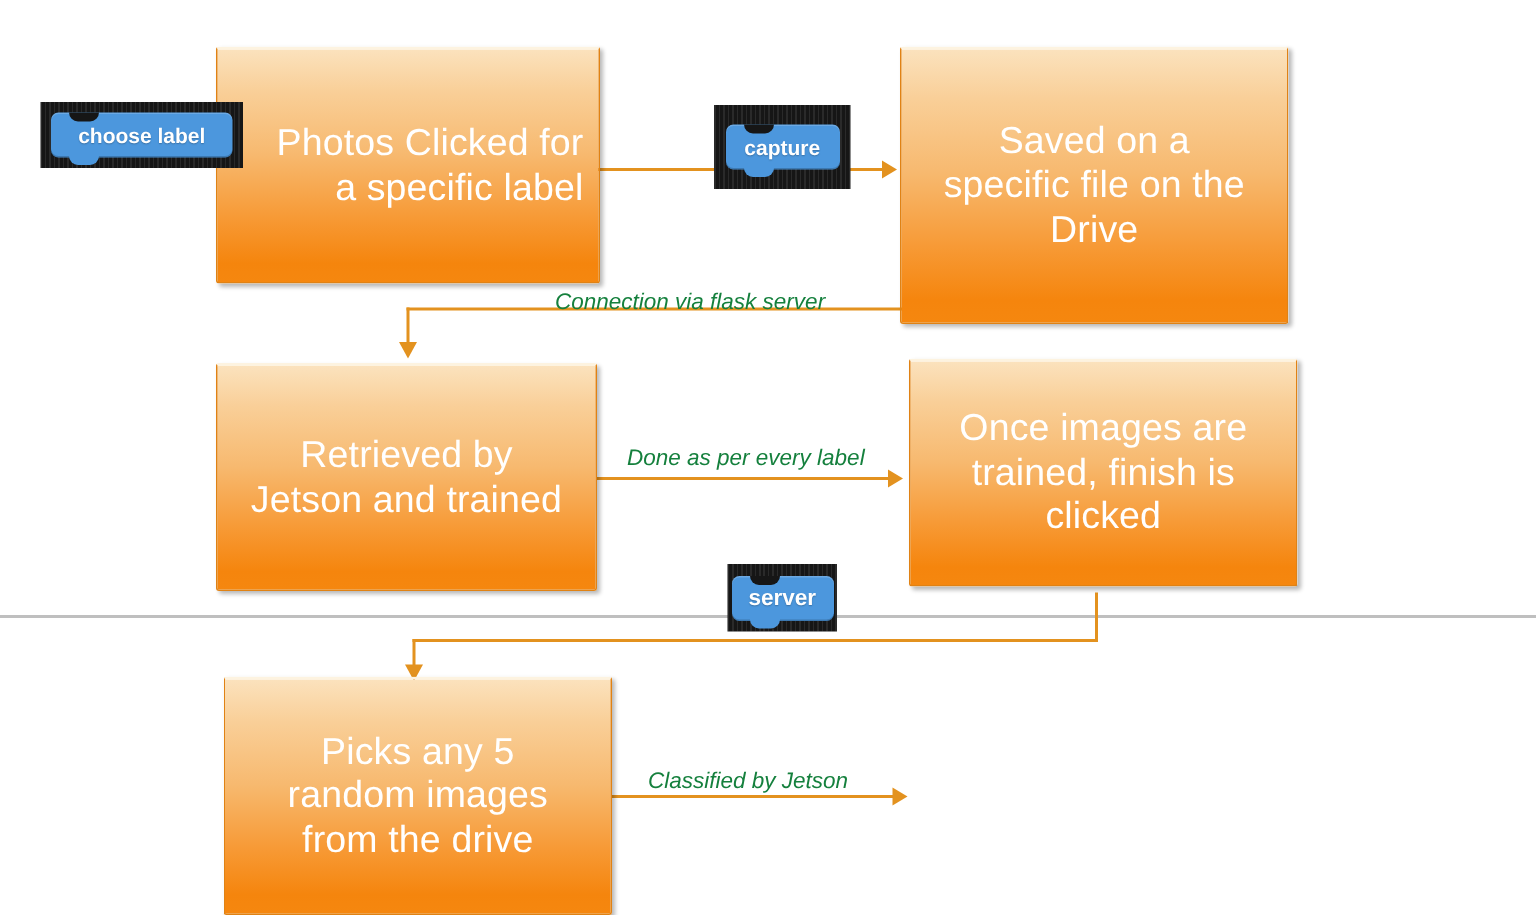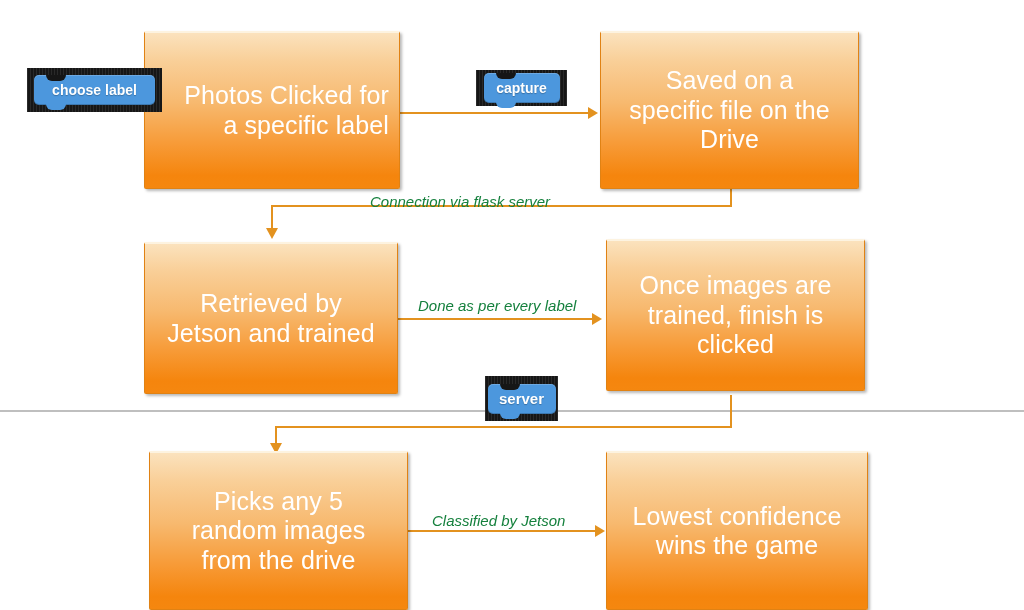--- a/index.html
+++ b/index.html
@@ -186,21 +186,21 @@
   <div class="conn-h" style="left:408px; top:530px; width:189px;"></div>
   <div class="arrow-right" style="left:595px; top:525px;"></div>
 
   <div class="divider" style="top:410px;"></div>
 
   <div class="node" style="left:144px; top:31px; width:256px; height:158px;text-align:right;">
     <span class="node-text">Photos Clicked for
 a specific label</span>
   </div>
 
-  <div class="node" style="left:600px; top:31px; width:259px; height:158px;">
+  <div class="node" style="left:600px; top:31px; width:259px; height:185px;">
     <span class="node-text">Saved on a
 specific file on the
 Drive</span>
   </div>
 
   <div class="node" style="left:144px; top:242px; width:254px; height:152px;">
     <span class="node-text">Retrieved by
 Jetson and trained</span>
   </div>
 
@@ -209,39 +209,35 @@
 trained, finish is
 clicked</span>
   </div>
 
   <div class="node" style="left:149px; top:451px; width:259px; height:159px;">
     <span class="node-text">Picks any 5
 random images
 from the drive</span>
   </div>
 
-  <div class="node" style="left:606px; top:451px; width:262px; height:159px;">
-    <span class="node-text">Lowest confidence
-wins the game</span>
-  </div>
 
   <div class="conn-label" style="left:370px; top:193px;">Connection via flask server</div>
 
   <div class="conn-label" style="left:418px; top:297px;">Done as per every label</div>
 
   <div class="conn-label" style="left:420px; top:512px;margin-left:12px;">Classified by Jetson</div>
 
   <div class="block-img" style="left:6px; top:68px; width:135px; height:44px;">
     <div class="block-stripes"></div>
     <div class="scratch" style="width:121px; height:30px; font-size:14px;">
       <span class="scratch-label">choose  label</span>
     </div>
   </div>
 
-  <div class="block-img" style="left:455px; top:70px; width:91px; height:36px;">
+  <div class="block-img" style="left:455px; top:70px; width:91px; height:56px;">
     <div class="block-stripes"></div>
     <div class="scratch" style="width:76px; height:30px; font-size:14px;">
       <span class="scratch-label">capture</span>
     </div>
   </div>
 
   <div class="block-img" style="left:464px; top:376px; width:73px; height:45px;">
     <div class="block-stripes"></div>
     <div class="scratch" style="width:68px; height:30px; font-size:15px;">
       <span class="scratch-label">server</span>

